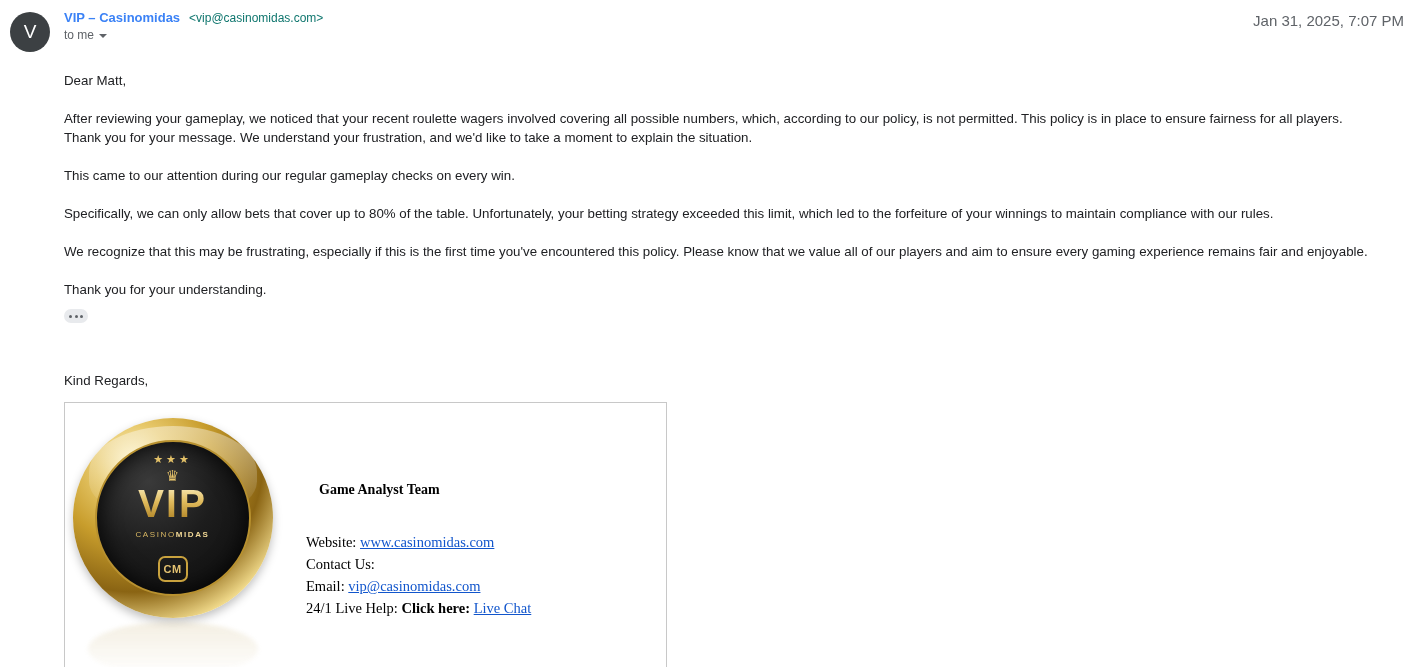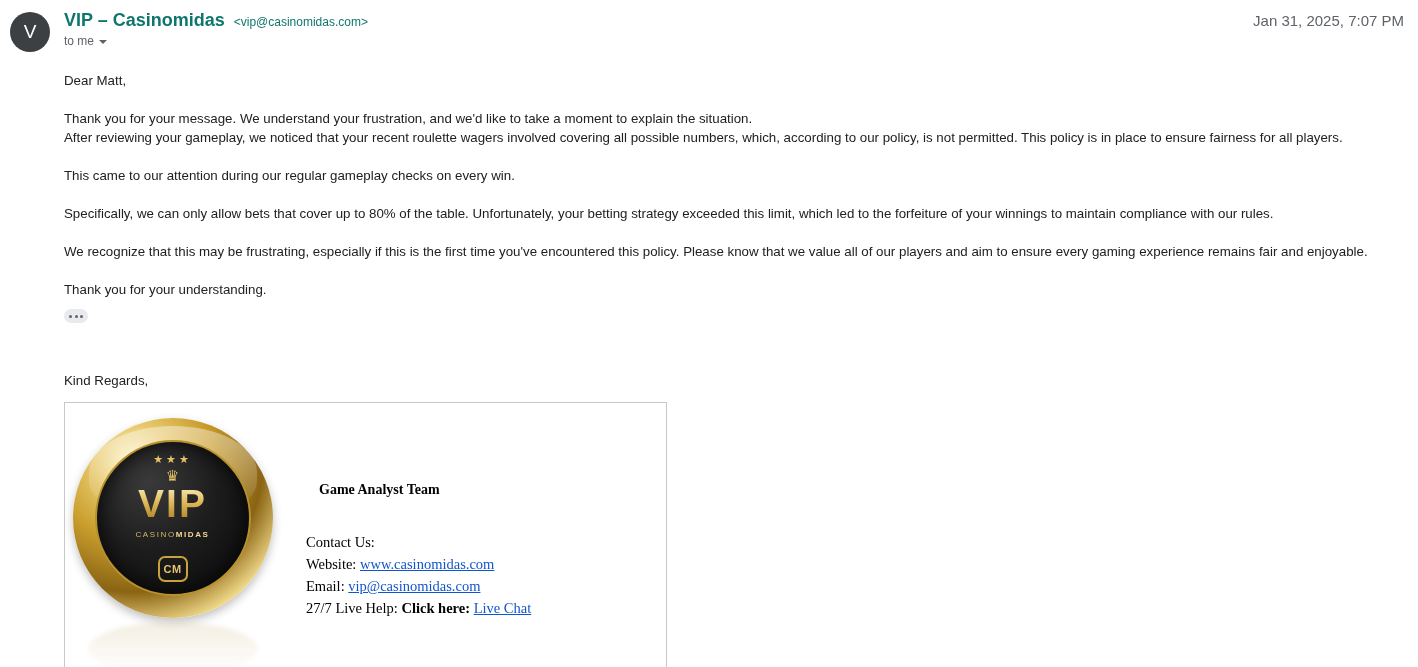--- a/index.html
+++ b/index.html
@@ -45,23 +45,23 @@
     flex: 1 1 auto;
     margin-left: 14px;
     min-width: 0;
   }
   .sender-line {
     display: flex;
     align-items: baseline;
     white-space: nowrap;
   }
   .sender-name {
-    font-size: 18px;
+    font-size: 13px;
     font-weight: bold;
-    color: #0f766e;
+    color: #3b82f6;
   }
   .sender-email {
     font-size: 12px;
     color: #0f766e;
     margin-left: 9px;
   }
   .to-line {
     margin-top: 3px;
     display: flex;
     align-items: center;
@@ -283,22 +283,22 @@
         <span class="caret"></span>
       </div>
     </div>
     <div class="timestamp">Jan 31, 2025, 7:07 PM</div>
   </div>
 
   <div class="body">
     <div class="spacer"></div>
     <p class="para">Dear Matt,</p>
     <div class="spacer"></div>
+    <p class="para">After reviewing your gameplay, we noticed that your recent roulette wagers involved covering all possible numbers, which, according to our policy, is not permitted. This policy is in place to ensure fairness for all players.</p>
     <p class="para">Thank you for your message. We understand your frustration, and we'd like to take a moment to explain the situation.</p>
-    <p class="para">After reviewing your gameplay, we noticed that your recent roulette wagers involved covering all possible numbers, which, according to our policy, is not permitted. This policy is in place to ensure fairness for all players.</p>
     <div class="spacer"></div>
     <p class="para">This came to our attention during our regular gameplay checks on every win.</p>
     <div class="spacer"></div>
     <p class="para">Specifically, we can only allow bets that cover up to 80% of the table. Unfortunately, your betting strategy exceeded this limit, which led to the forfeiture of your winnings to maintain compliance with our rules.</p>
     <div class="spacer"></div>
     <p class="para">We recognize that this may be frustrating, especially if this is the first time you've encountered this policy. Please know that we value all of our players and aim to ensure every gaming experience remains fair and enjoyable.</p>
     <div class="spacer"></div>
     <p class="para">Thank you for your understanding.</p>
 
     <button class="ellipsis-btn" title="Show trimmed content">
@@ -319,31 +319,31 @@
             <div class="coin-vip">VIP</div>
             <div class="coin-brand"><span>CASINO</span><b>MIDAS</b></div>
             <div class="coin-logo">CM</div>
           </div>
         </div>
         <div class="coin-reflection"></div>
       </div>
 
       <div class="sig-text">
         <div class="sig-title">Game Analyst Team</div>
-        <div class="sig-line">Contact Us:</div>
         <div class="sig-line">
           <span>Website:</span>
           <a class="sig-link" href="#">www.casinomidas.com</a>
         </div>
+        <div class="sig-line">Contact Us:</div>
         <div class="sig-line">
           <span>Email:</span>
           <a class="sig-link" href="#">vip@casinomidas.com</a>
         </div>
         <div class="sig-line">
-          <span>27/7 Live Help:</span>
+          <span>24/1 Live Help:</span>
           <span class="bold">Click here:</span>
           <a class="sig-link" href="#">Live Chat</a>
         </div>
       </div>
 
     </div>
   </div>
 </div>
 
 </body></html>

